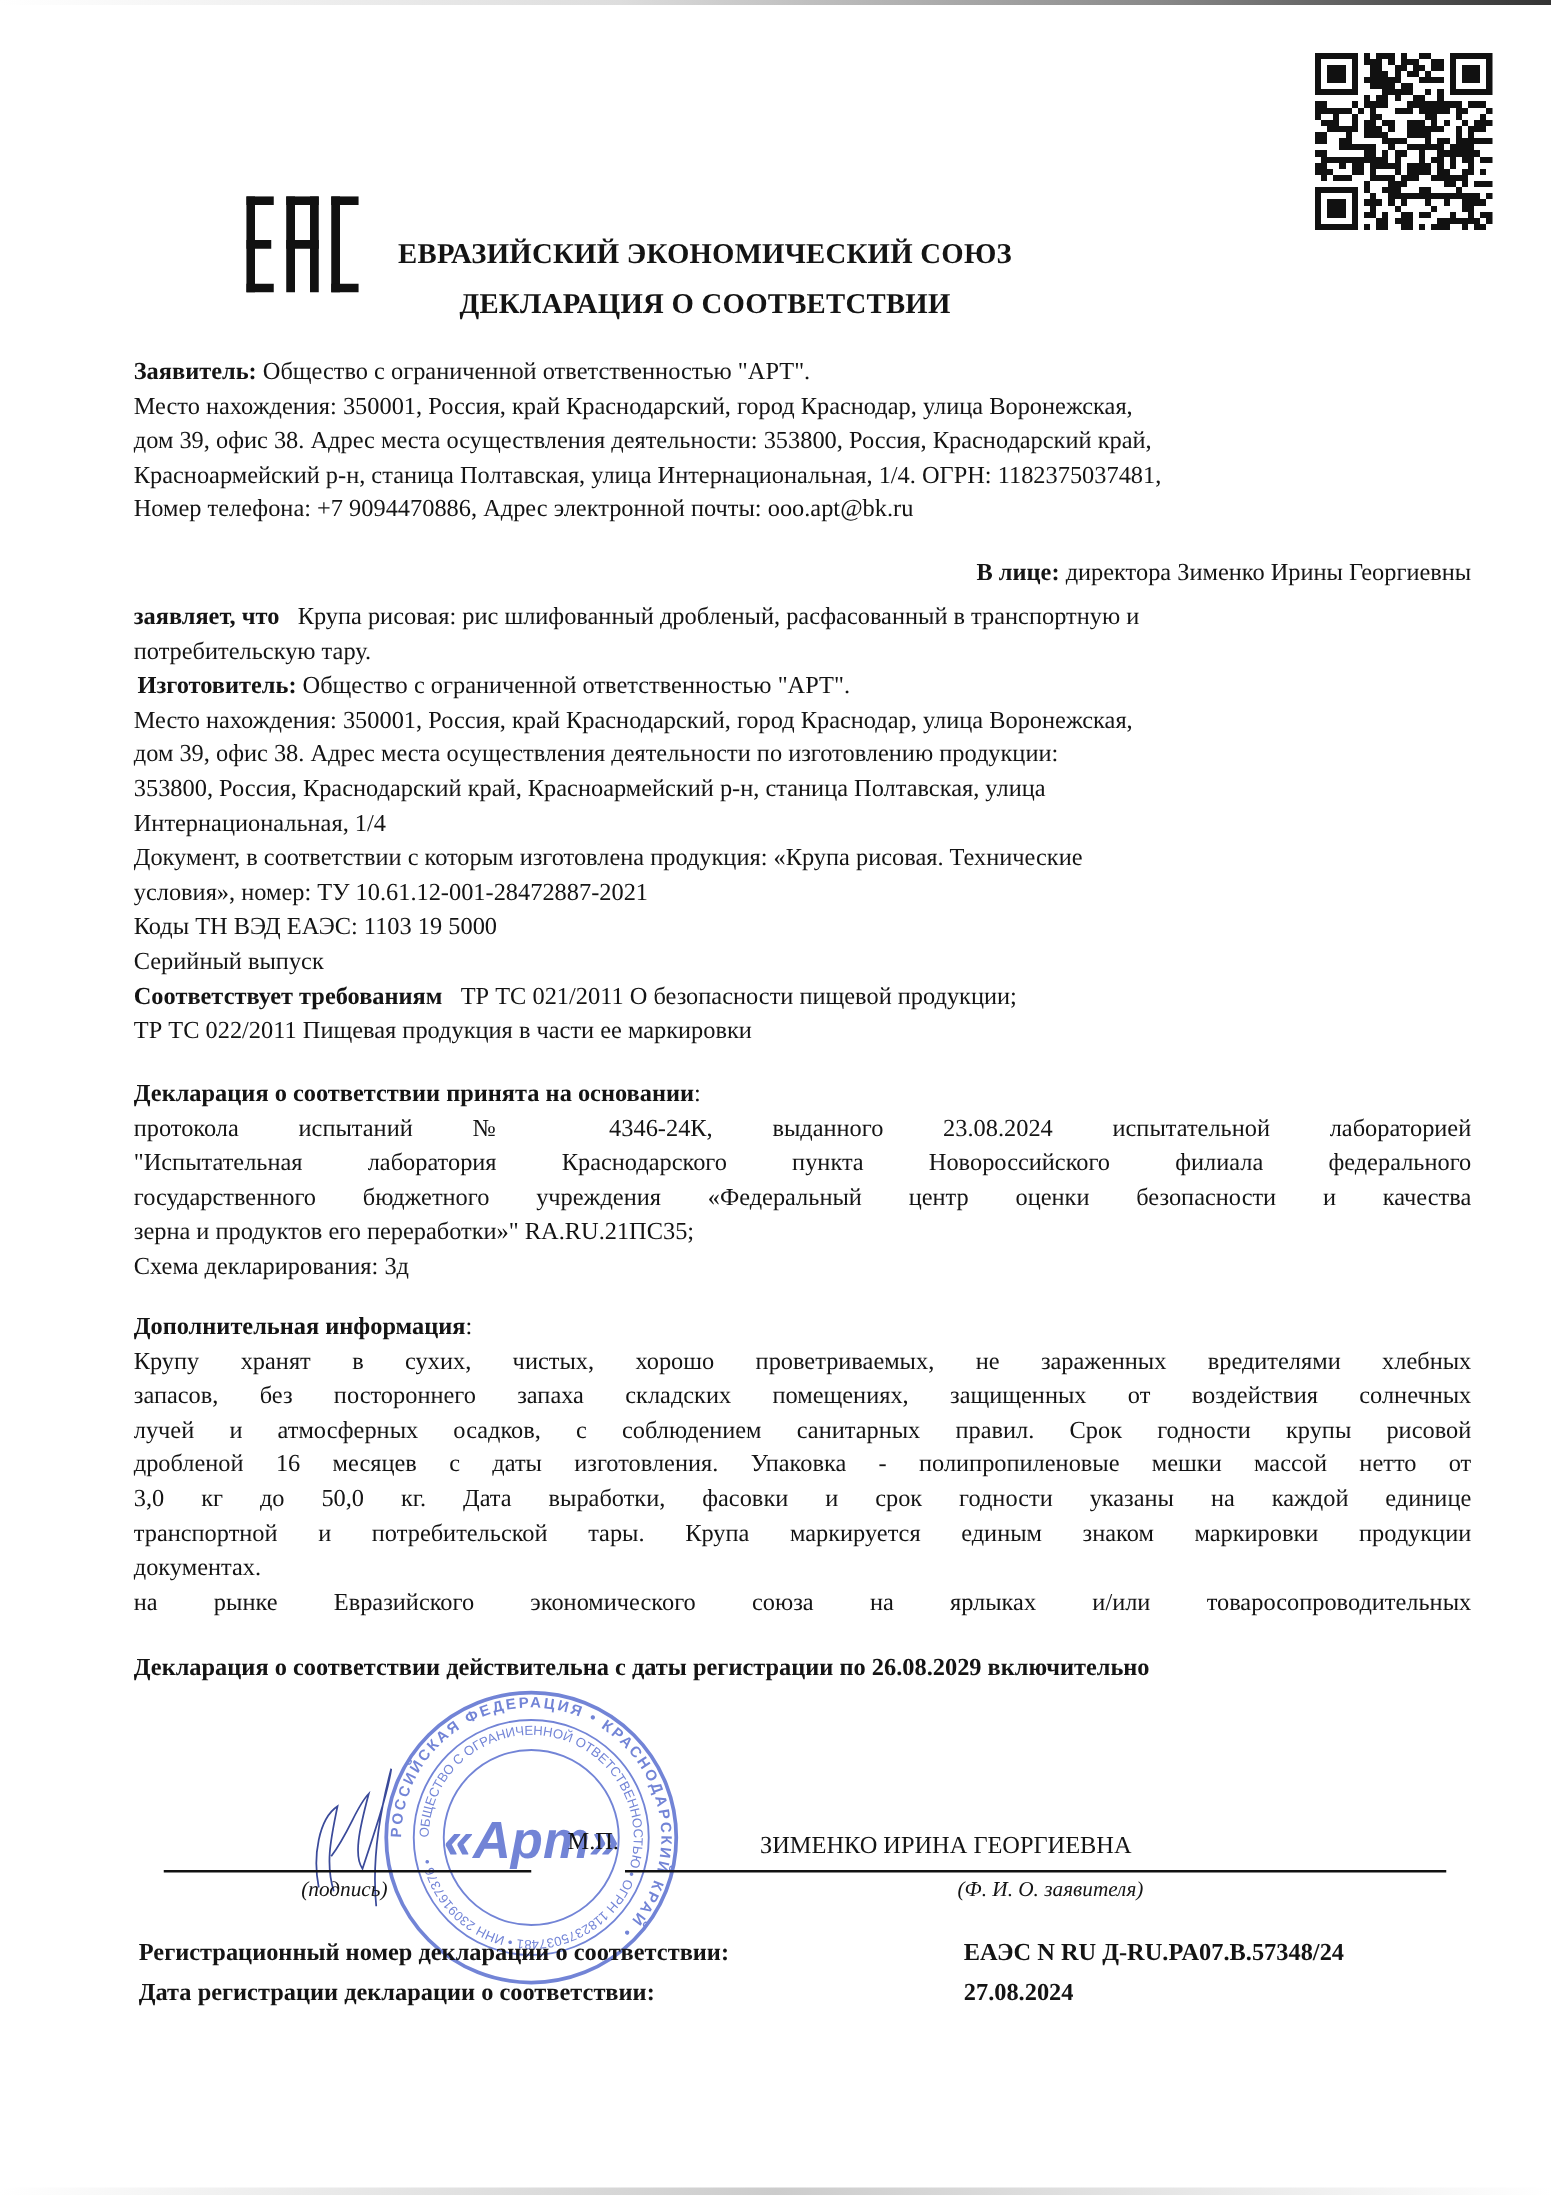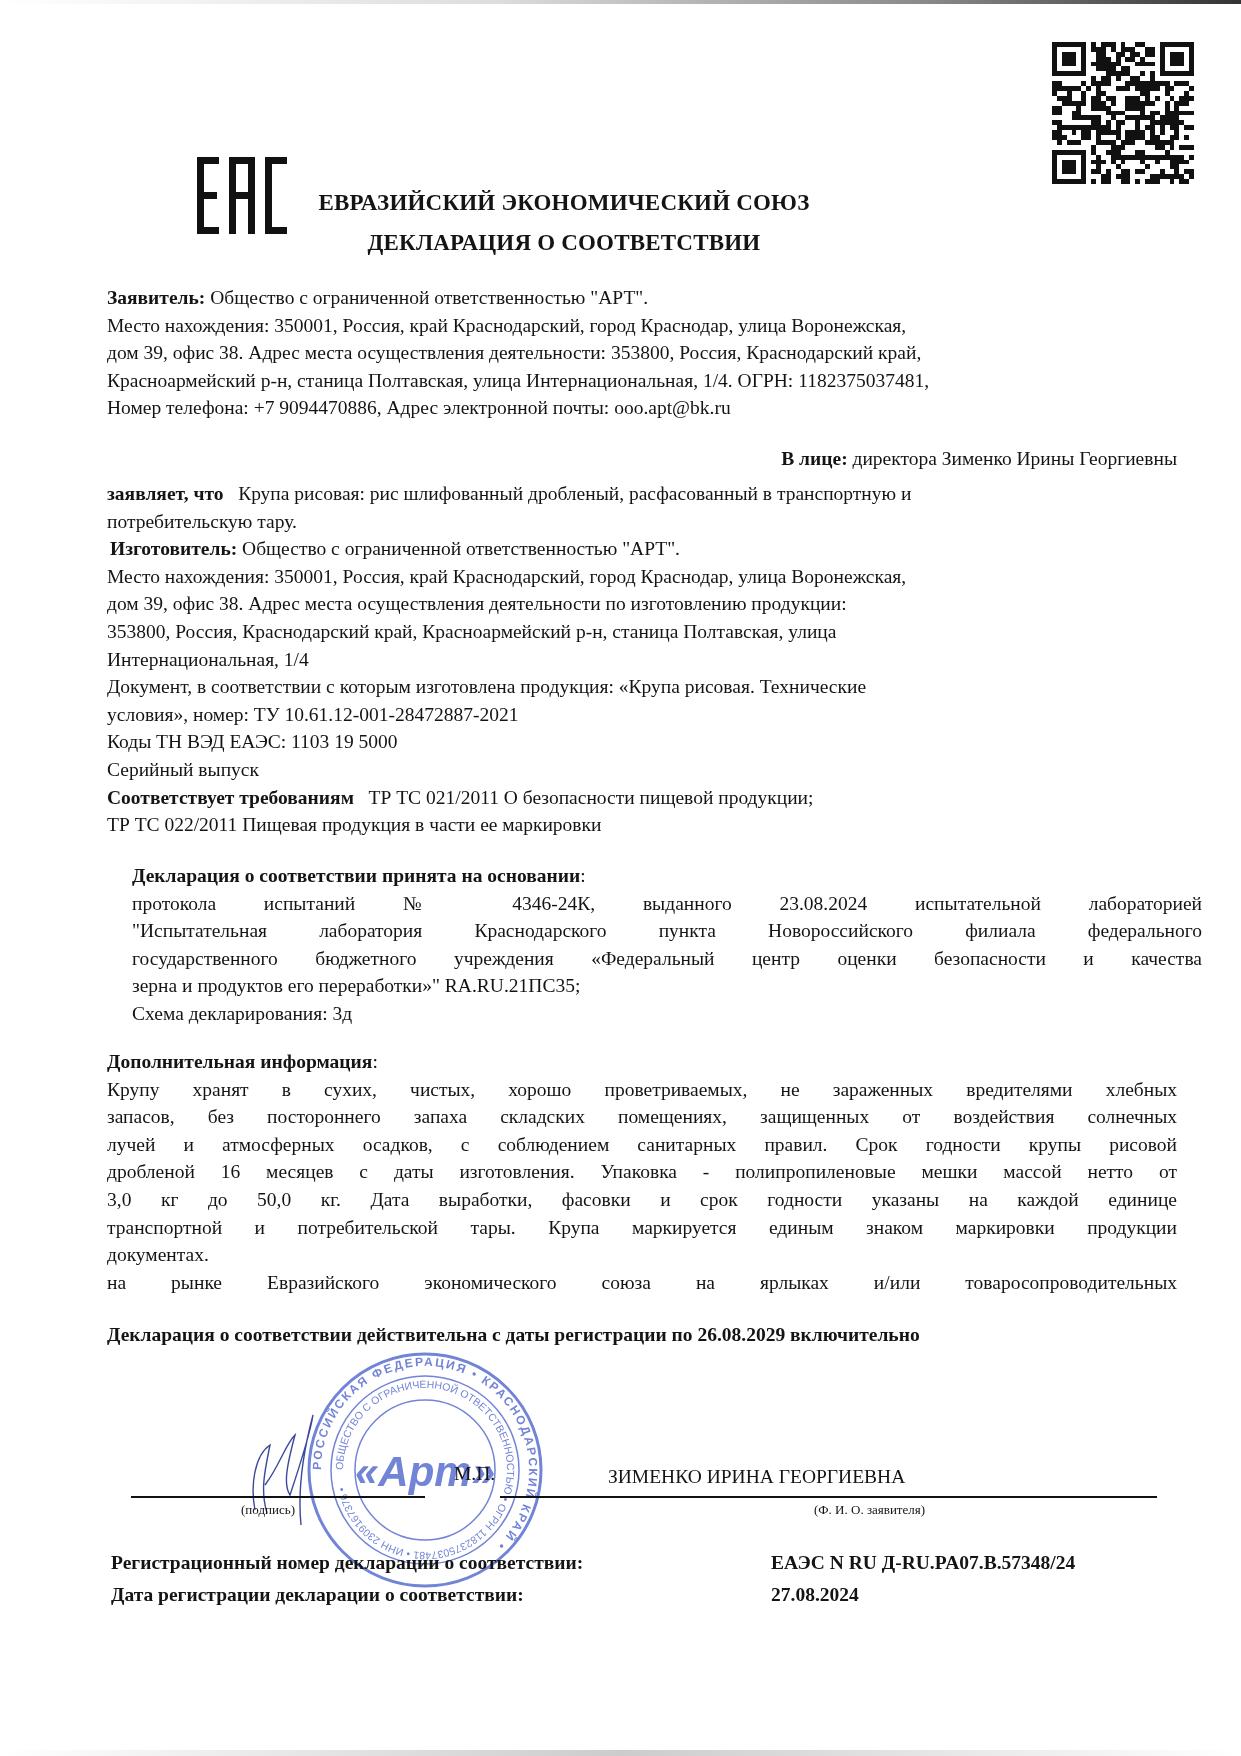--- a/index.html
+++ b/index.html
@@ -13,21 +13,21 @@
   .title1, .title2 { position:absolute; left:0; width:1088px; text-align:center; font-weight:bold;
                      font-size:23px; letter-spacing:0.2px; }
   .title1 { top:190px; padding-left:40px; box-sizing:border-box; }
   .title2 { top:230px; padding-left:40px; box-sizing:border-box; }
   .body { position:absolute; left:107px; width:1070px; font-size:19.5px; line-height:27.6px; }
   .b { font-weight:bold; }
   .p { margin:0; }
   .justall { text-align:justify; text-align-last:justify; }
   .sigline1 { position:absolute; left:131px; top:1496px; width:294px; height:2px; background:#111; }
   .sigline2 { position:absolute; left:500px; top:1496px; width:657px; height:2px; background:#111; }
-  .small { font-size:13px; }
+  .small { font-size:17px;font-style:italic; }
   .stamp { position:absolute; left:305px; top:1350px; width:240px; height:240px; opacity:0.85; }
   .signature { position:absolute; left:225px; top:1395px; width:110px; height:140px; }
 </style>
 </head>
 <body>
 
 <div class="topline"></div>
 
 <svg class="eac" viewBox="0 0 90 77">
   <g fill="#111">
@@ -443,21 +443,21 @@
   <p class="p">353800, Россия, Краснодарский край, Красноармейский р-н, станица Полтавская, улица</p>
   <p class="p">Интернациональная, 1/4</p>
   <p class="p">Документ, в соответствии с которым изготовлена продукция: «Крупа рисовая. Технические</p>
   <p class="p">условия», номер: ТУ 10.61.12-001-28472887-2021</p>
   <p class="p">Коды ТН ВЭД ЕАЭС: 1103 19 5000</p>
   <p class="p">Серийный выпуск</p>
   <p class="p"><span class="b">Соответствует требованиям</span><span style="white-space:pre">   ТР ТС 021/2011 О безопасности пищевой продукции;</span></p>
   <p class="p">ТР ТС 022/2011 Пищевая продукция в части ее маркировки</p>
 </div>
 
-<div class="body" style="top:862px;margin-left:25px;">
+<div class="body" style="top:862px;">
   <p class="p"><span class="b">Декларация о соответствии принята на основании</span><span>:</span></p>
   <p class="p justall">протокола испытаний № 4346-24К, выданного 23.08.2024  испытательной лабораторией</p>
   <p class="p justall">"Испытательная лаборатория Краснодарского пункта Новороссийского филиала федерального</p>
   <p class="p justall">государственного бюджетного учреждения «Федеральный центр оценки безопасности и качества</p>
   <p class="p">зерна и продуктов его переработки»" RA.RU.21ПС35;</p>
   <p class="p">Схема декларирования: 3д</p>
 </div>
 
 <div class="body" style="top:1048px;">
   <p class="p"><span class="b">Дополнительная информация</span><span>:</span></p>
@@ -492,20 +492,20 @@
     <textPath href="#ringInner">ОБЩЕСТВО С ОГРАНИЧЕННОЙ ОТВЕТСТВЕННОСТЬЮ • ОГРН 1182375037481 • ИНН 2309167376 •</textPath>
   </text>
   <text x="120" y="136" text-anchor="middle" font-family="'Liberation Sans', sans-serif" font-size="42" font-style="italic" font-weight="bold" fill="#5a6fd0">«Арт»</text>
 </svg>
 
 <div style="position:absolute; left:454px; top:1463px; font-size:19.5px;">М.П.</div>
 <div style="position:absolute; left:608px; top:1466px; font-size:19.5px;">ЗИМЕНКО ИРИНА ГЕОРГИЕВНА</div>
 <div class="sigline1"></div>
 <div class="sigline2"></div>
 <div class="small" style="position:absolute; left:241px; top:1502px;">(подпись)</div>
-<div class="small" style="position:absolute; left:814px; top:1502px;">(Ф. И. О. заявителя)</div>
+<div class="small" style="position:absolute; left:766px; top:1502px;">(Ф. И. О. заявителя)</div>
 
 <div class="b" style="position:absolute; left:111px; top:1552px; font-size:19.5px;">Регистрационный номер декларации о соответствии:</div>
 <div class="b" style="position:absolute; left:771px; top:1552px; font-size:19.5px;">ЕАЭС N RU Д-RU.PA07.B.57348/24</div>
 <div class="b" style="position:absolute; left:111px; top:1584px; font-size:19.5px;">Дата регистрации декларации о соответствии:</div>
 <div class="b" style="position:absolute; left:771px; top:1584px; font-size:19.5px;">27.08.2024</div>
 
 <div class="botline"></div>
 
 </body></html>

